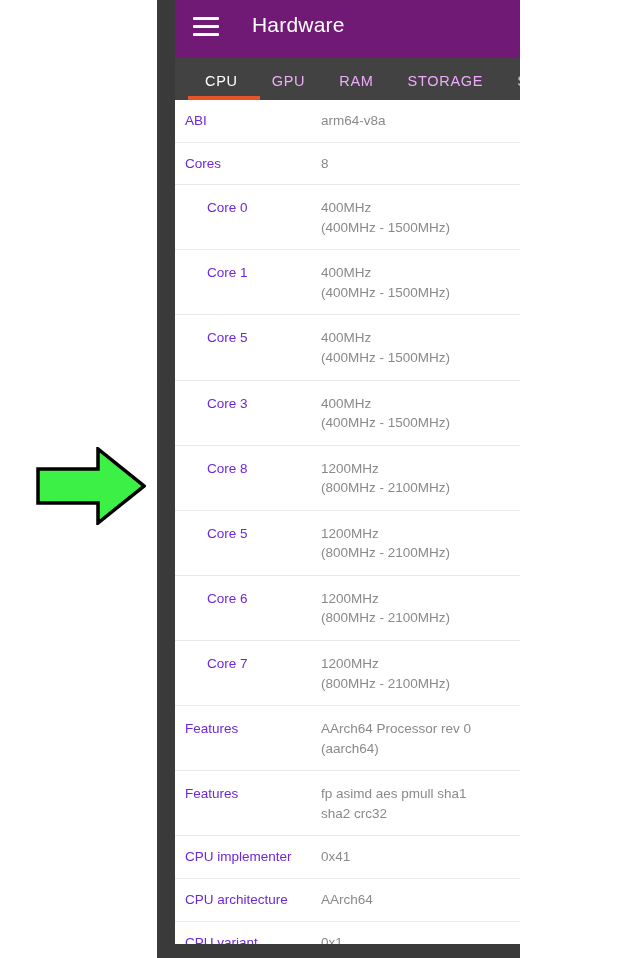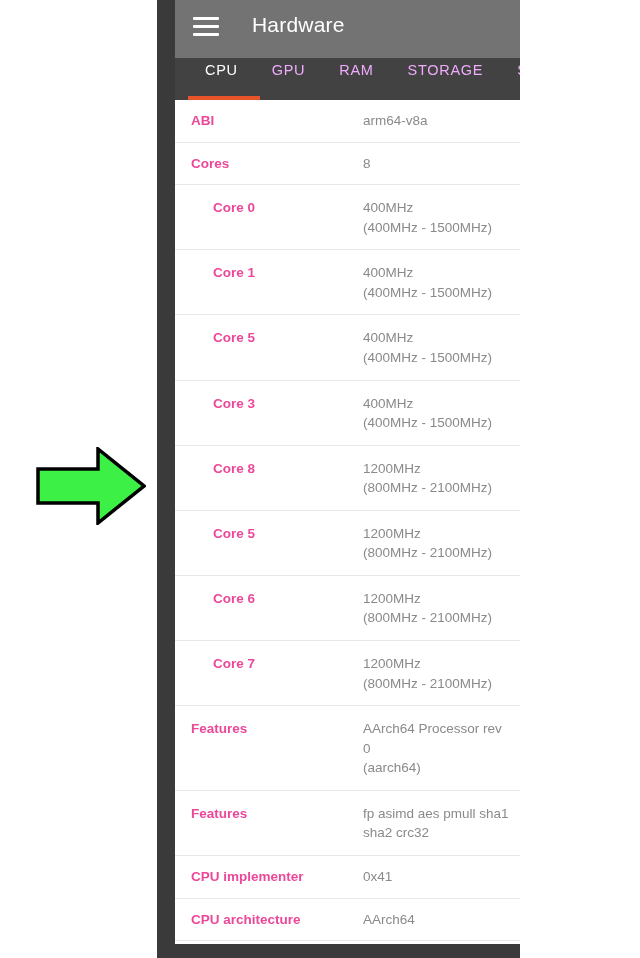--- a/index.html
+++ b/index.html
@@ -43,21 +43,21 @@
     left: 9px;
     top: 0;
     width: 345px;
     height: 944px;
     background: #ffffff;
     overflow: hidden;
   }
 
   
   #app-bar {
-    background: #737373;
+    background: #701a75;
     height: 58px;
     position: relative;
   }
   #menu-button {
     position: absolute;
     left: 18px;
     top: 17px;
     width: 26px;
     height: 20px;
     cursor: pointer;
@@ -77,21 +77,21 @@
     font-size: 21px;
     letter-spacing: .2px;
   }
 
   
   #tab-bar {
     background: #424242;
     height: 42px;
     position: relative;
     display: flex;
-    align-items: flex-start;
+    align-items: center;
     padding-left: 13px;
     white-space: nowrap;
     overflow: hidden;
   }
   .tab-item {
     color: #f0abfc;
     font-size: 14.5px;
     letter-spacing: .7px;
     padding: 4px 17px 0 17px;
     flex: 0 0 auto;
@@ -117,35 +117,33 @@
     border-bottom: 1px solid #e8e8e8;
     padding: 11px 8px 11px 0;
     min-height: 24px;
     box-sizing: border-box;
   }
   .info-row.tall { padding-top: 13px; padding-bottom: 12px; }
   .row-label {
     width: 146px;
     flex: 0 0 146px;
     font-size: 13.5px;
-    font-weight: bold;
-    color: #ec4899;
+    font-weight: normal;
+    color: #6d28d9;
     padding-left: 10px;
     box-sizing: border-box;
     line-height: 1.45;
-    margin-left: 6px;
   }
   .row-label.indented { padding-left: 32px; }
   .row-value {
     flex: 1 1 auto;
     font-size: 13.5px;
     color: #8a8a8a;
     line-height: 1.45;
     white-space: pre-line;
-    margin-left: 36px;
   }
 </style>
 </head>
 <body>
 
 <div id="arrow-annotation">
   <svg viewBox="0 0 110 78" xmlns="http://www.w3.org/2000/svg">
     <polygon points="2,22 62,22 62,2 108,39 62,76 62,56 2,56" fill="#3cf046" stroke="#000000" stroke-width="3.5" stroke-linejoin="miter"></polygon>
   </svg>
 </div>

